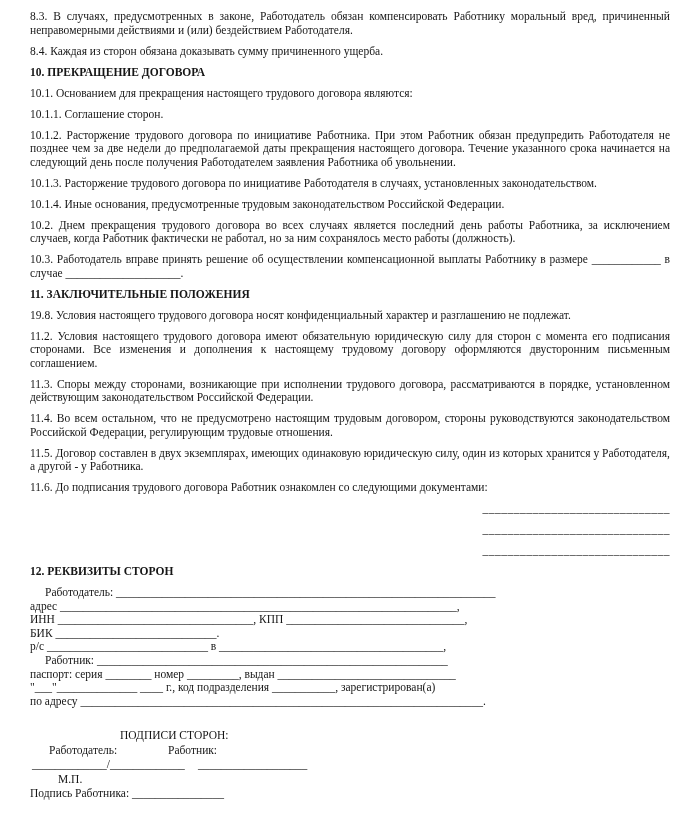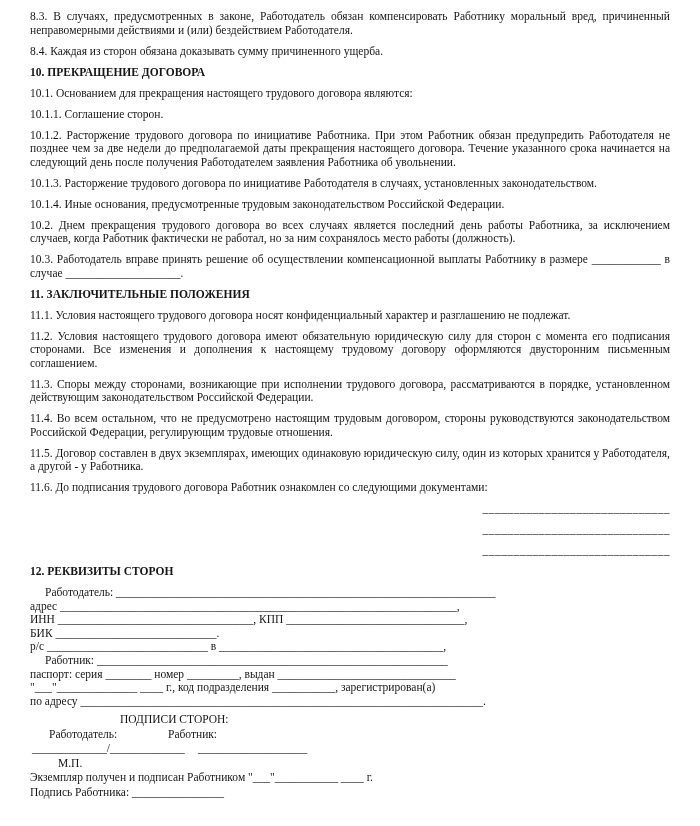--- a/index.html
+++ b/index.html
@@ -8,21 +8,21 @@
     font-family:"Liberation Serif","DejaVu Serif",serif;
     font-size:11.5px;line-height:13.5px;color:#161616;
   }
   .page{padding:10px 30px 0 30px;}
   .para{margin:0 0 7.5px 0;text-align:justify;}
   .heading{font-weight:bold;margin:6px 0 7.5px 0;text-align:left;}
   .blank{margin:0 0 7.5px 0;text-align:right;letter-spacing:.5px;}
   .req{margin-top:4px;}
   .req p{margin:0;line-height:13.6px;text-align:left;}
   .indent{text-indent:15px;}
-  .sig{margin-top:4px;}
+  .sig{margin-top:20px;}
   .sig .row{position:relative;line-height:14.5px;text-align:left;}
   .row-podpisi{padding-left:90px;}
   .lbl-emp{display:inline-block;padding-left:19px;}
   .pos-worker-label{position:absolute;left:138px;top:0;}
   .sign-emp{display:inline-block;padding-left:2px;}
   .pos-worker-sign{position:absolute;left:168px;top:0;}
   .row-mp{padding-left:28px;line-height:12px;}
 </style>
 </head>
 <body>
@@ -35,21 +35,21 @@
   <p class="heading">10. ПРЕКРАЩЕНИЕ ДОГОВОРА</p>
   <p class="para">10.1. Основанием для прекращения настоящего трудового договора являются:</p>
   <p class="para">10.1.1. Соглашение сторон.</p>
   <p class="para">10.1.2. Расторжение трудового договора по инициативе Работника. При этом Работник обязан предупредить Работодателя не позднее чем за две недели до предполагаемой даты прекращения настоящего договора. Течение указанного срока начинается на следующий день после получения Работодателем заявления Работника об увольнении.</p>
   <p class="para">10.1.3. Расторжение трудового договора по инициативе Работодателя в случаях, установленных законодательством.</p>
   <p class="para">10.1.4. Иные основания, предусмотренные трудовым законодательством Российской Федерации.</p>
   <p class="para">10.2. Днем прекращения трудового договора во всех случаях является последний день работы Работника, за исключением случаев, когда Работник фактически не работал, но за ним сохранялось место работы (должность).</p>
   <p class="para">10.3. Работодатель вправе принять решение об осуществлении компенсационной выплаты Работнику в размере ____________ в случае ____________________.</p>
 
   <p class="heading">11. ЗАКЛЮЧИТЕЛЬНЫЕ ПОЛОЖЕНИЯ</p>
-  <p class="para">11.1. Условия настоящего трудового договора носят конфиденциальный характер и разглашению не подлежат.</p>
+  <p class="para">19.8. Условия настоящего трудового договора носят конфиденциальный характер и разглашению не подлежат.</p>
   <p class="para">11.2. Условия настоящего трудового договора имеют обязательную юридическую силу для сторон с момента его подписания сторонами. Все изменения и дополнения к настоящему трудовому договору оформляются двусторонним письменным соглашением.</p>
   <p class="para">11.3. Споры между сторонами, возникающие при исполнении трудового договора, рассматриваются в порядке, установленном действующим законодательством Российской Федерации.</p>
   <p class="para">11.4. Во всем остальном, что не предусмотрено настоящим трудовым договором, стороны руководствуются законодательством Российской Федерации, регулирующим трудовые отношения.</p>
   <p class="para">11.5. Договор составлен в двух экземплярах, имеющих одинаковую юридическую силу, один из которых хранится у Работодателя, а другой - у Работника.</p>
   <p class="para">11.6. До подписания трудового договора Работник ознакомлен со следующими документами:</p>
 
   <p class="blank">______________________________</p>
   <p class="blank">______________________________</p>
   <p class="blank">______________________________</p>
 
@@ -71,17 +71,16 @@
     <div class="row row-podpisi">ПОДПИСИ СТОРОН:</div>
     <div class="row">
       <span class="lbl-emp">Работодатель:</span>
       <span class="pos-worker-label">Работник:</span>
     </div>
     <div class="row">
       <span class="sign-emp">_____________/_____________</span>
       <span class="pos-worker-sign">___________________</span>
     </div>
     <div class="row row-mp">М.П.</div>
-    <div class="row">Экземпляр получен и подписан Работником "___"___________ ____ г.</div>
     <div class="row">Подпись Работника: ________________</div>
   </div>
 
 </div>
 
 </body></html>

